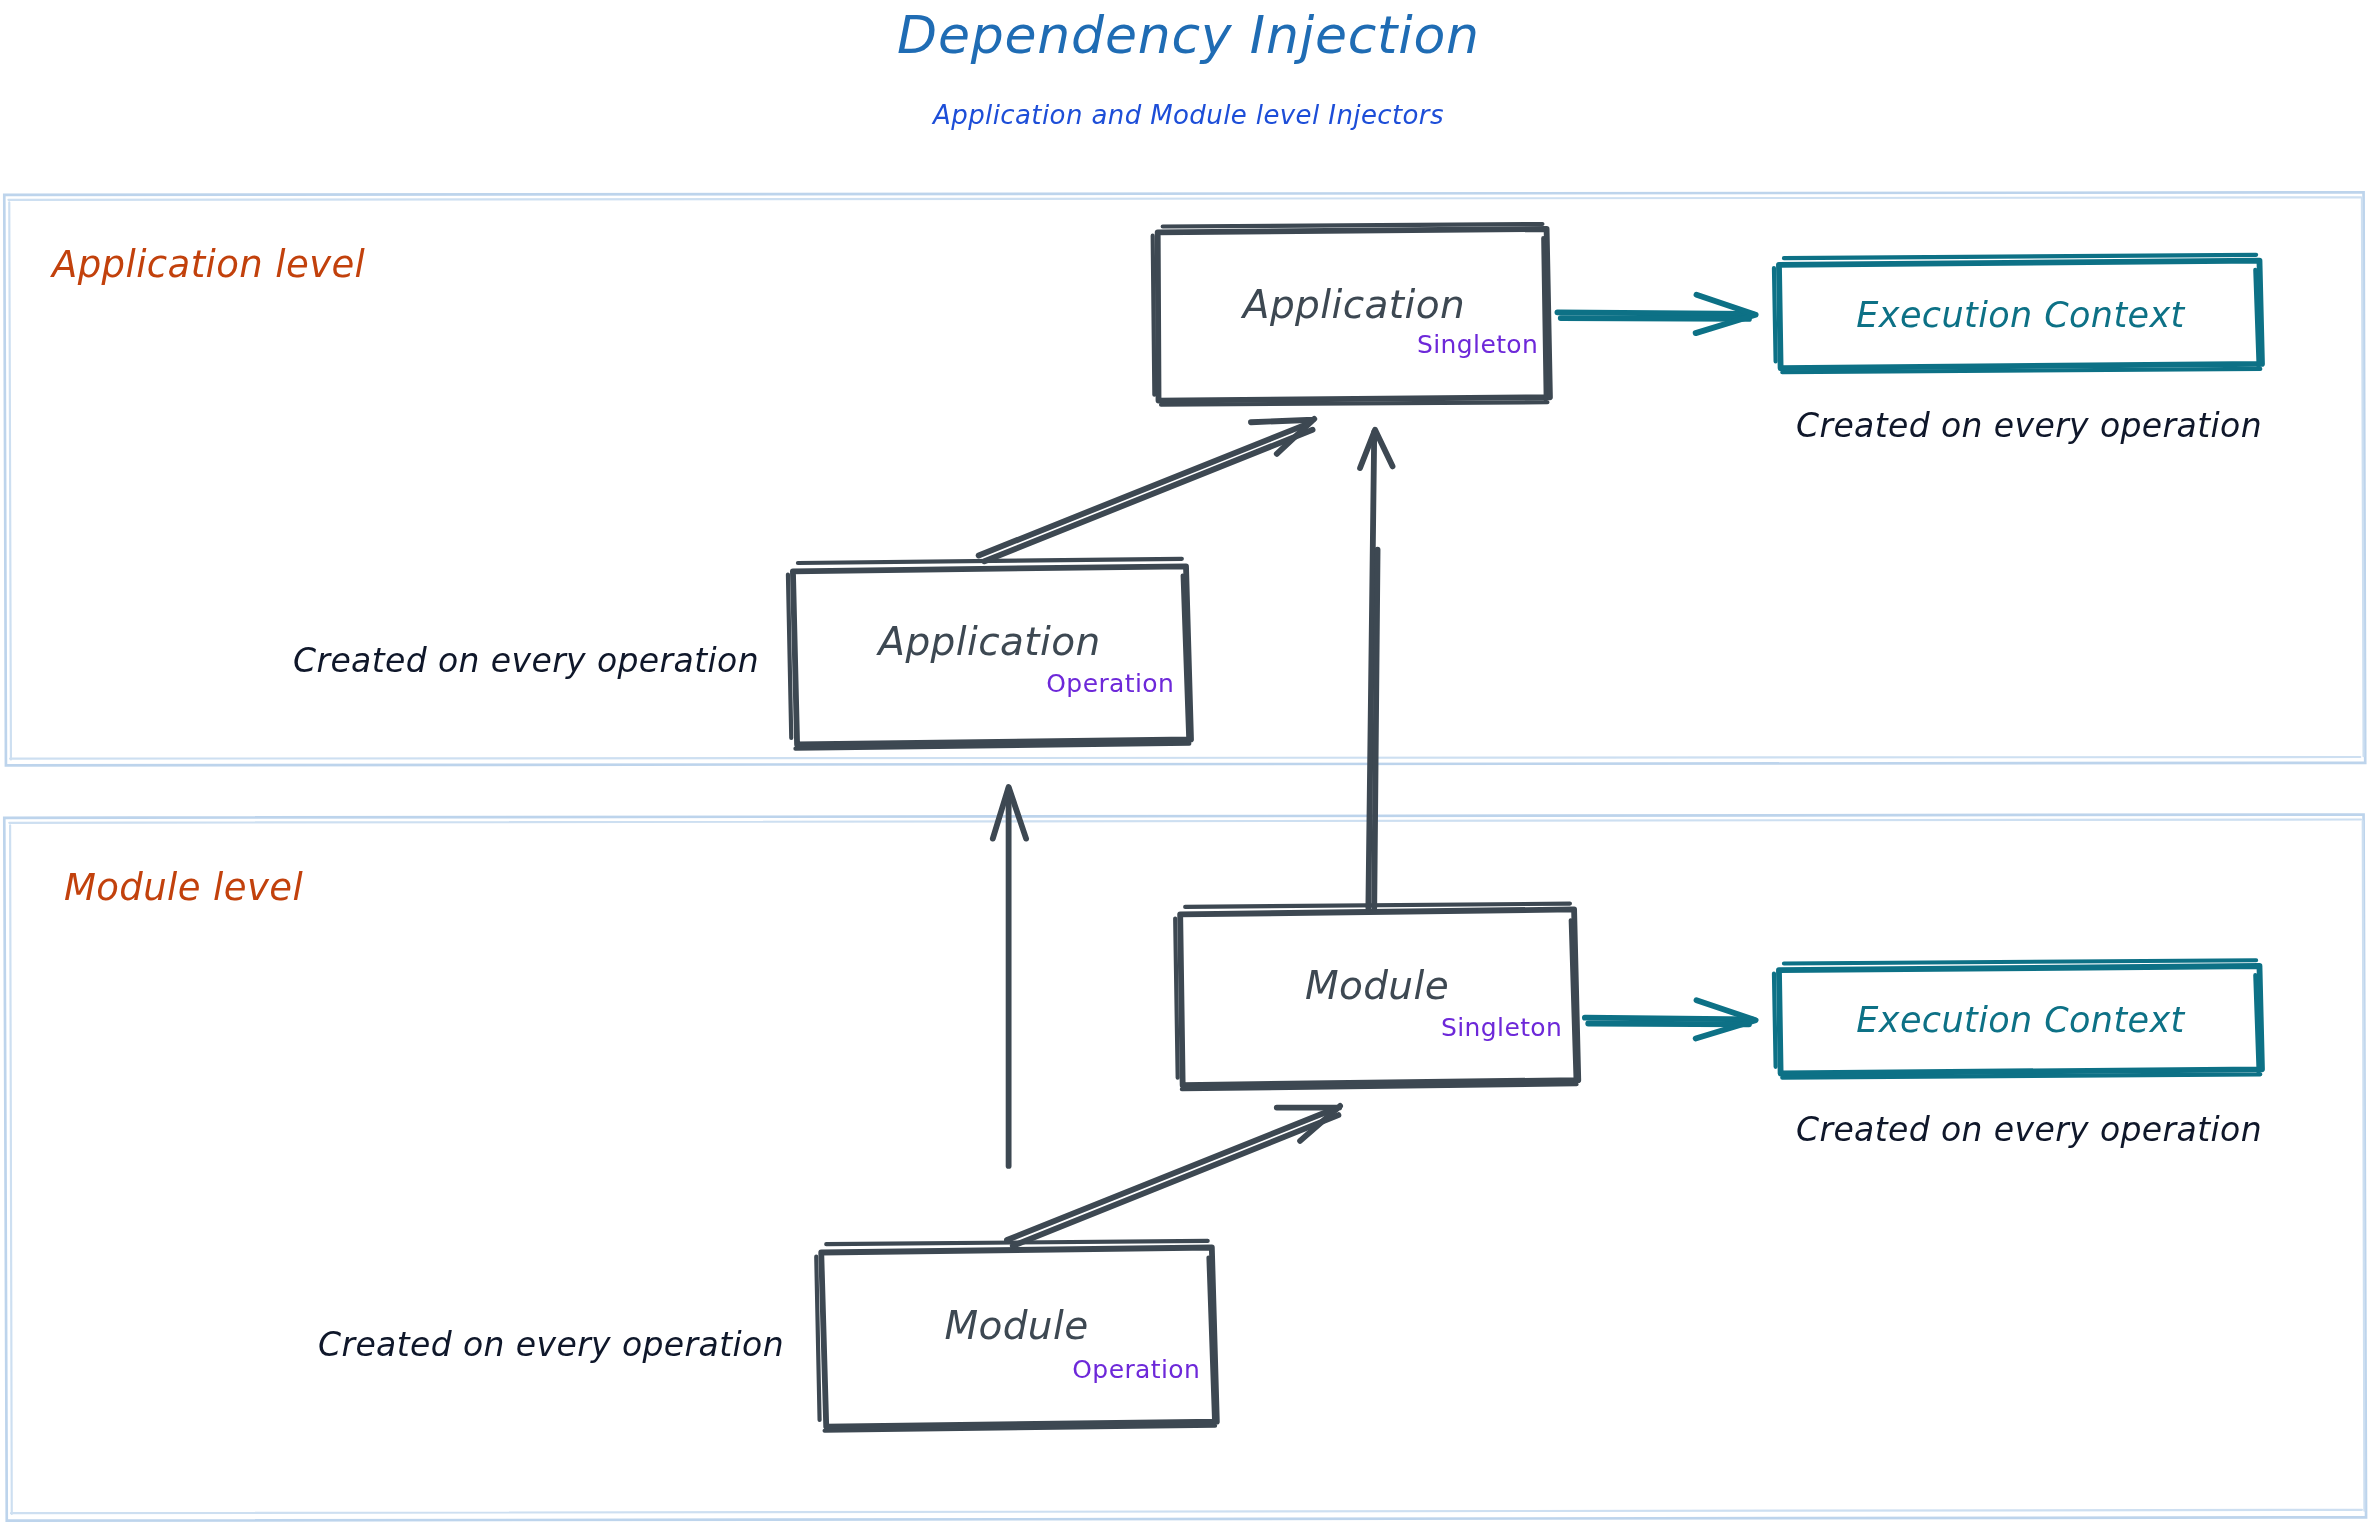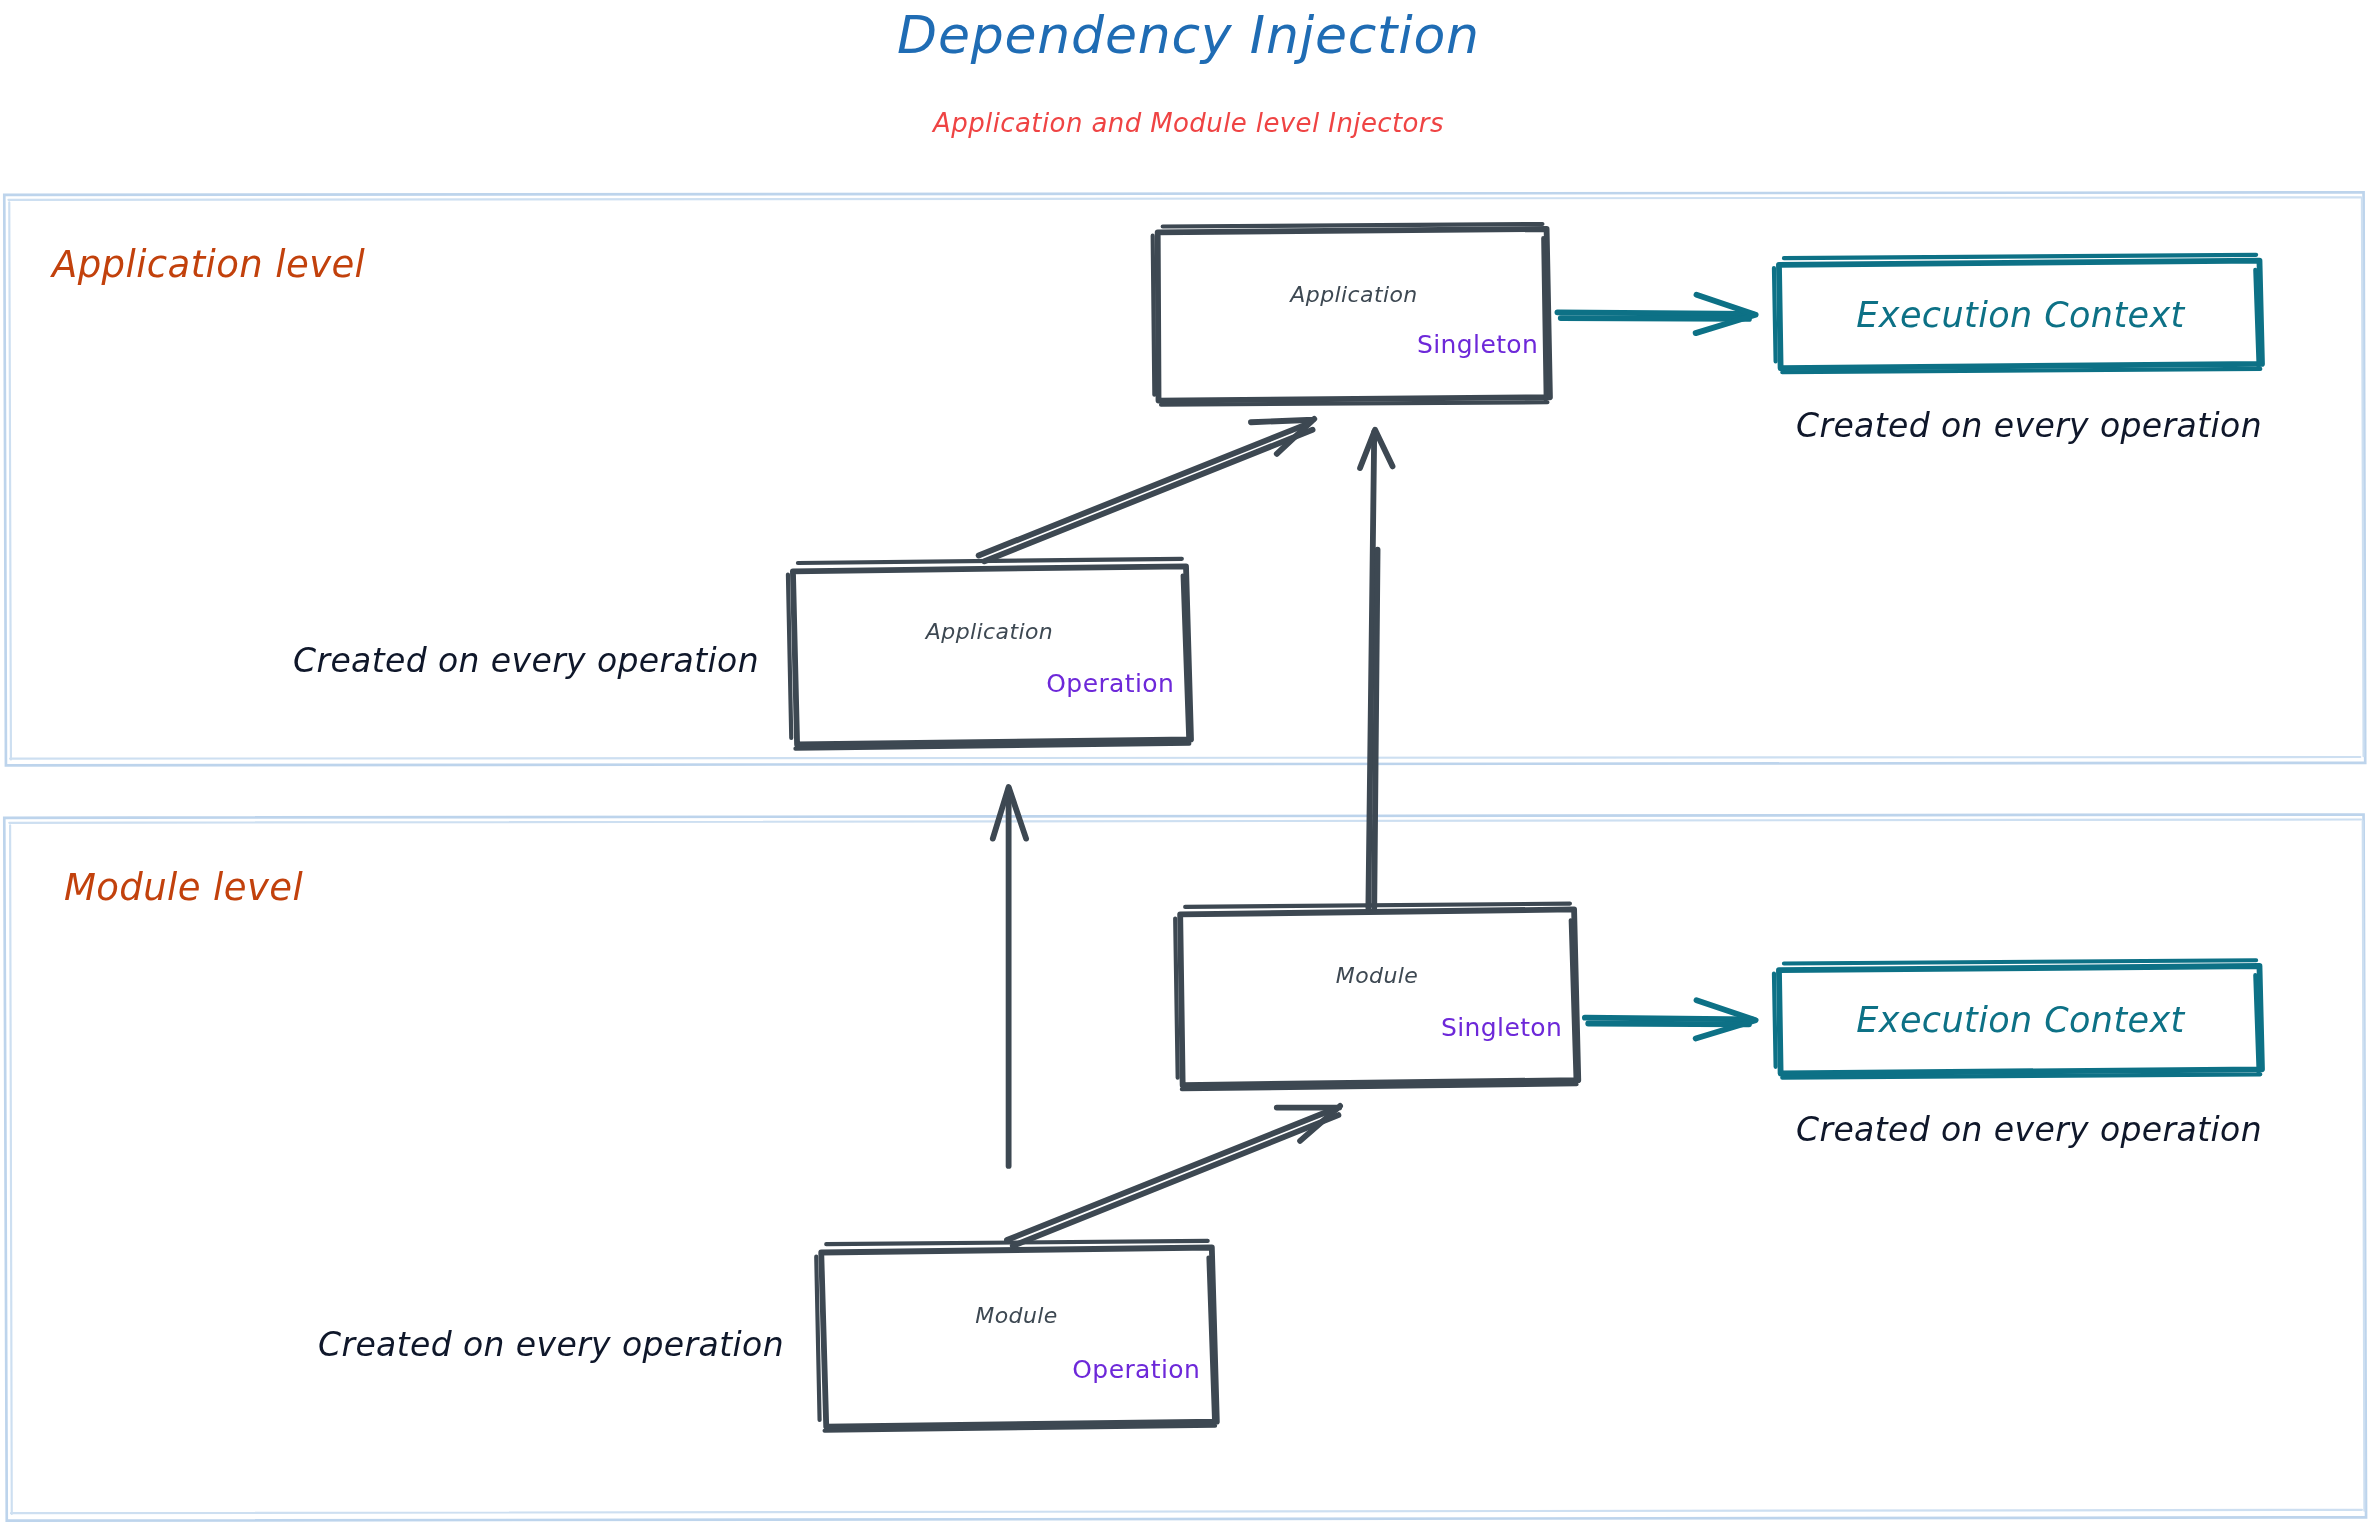--- a/index.html
+++ b/index.html
@@ -44,37 +44,37 @@
     top: 5px;
     text-align: center;
     font-size: 52px;
     color: #1f6cb4;
     font-style: italic;
     font-weight: 400;
     letter-spacing: 0.8px;
   }
   .subtitle {
     left: 0; right: 0;
-    top: 108px;
+    top: 100px;
     text-align: center;
     font-size: 26px;
-    color: #ef4444;
+    color: #1d4ed8;
     font-style: italic;
     letter-spacing: 0.4px;
   }
 
   .level-label {
     font-size: 37px;
     color: #c2410c;
     font-style: italic;
     letter-spacing: 0.4px;
   }
 
   .box-title {
-    font-size: 22px;
+    font-size: 39px;
     color: #3d4852;
     font-style: italic;
     letter-spacing: 0.4px;
   }
   .box-scope {
     font-size: 25px;
     color: #6d28d9;
     letter-spacing: 0.4px;
   }
   .ec-title {

